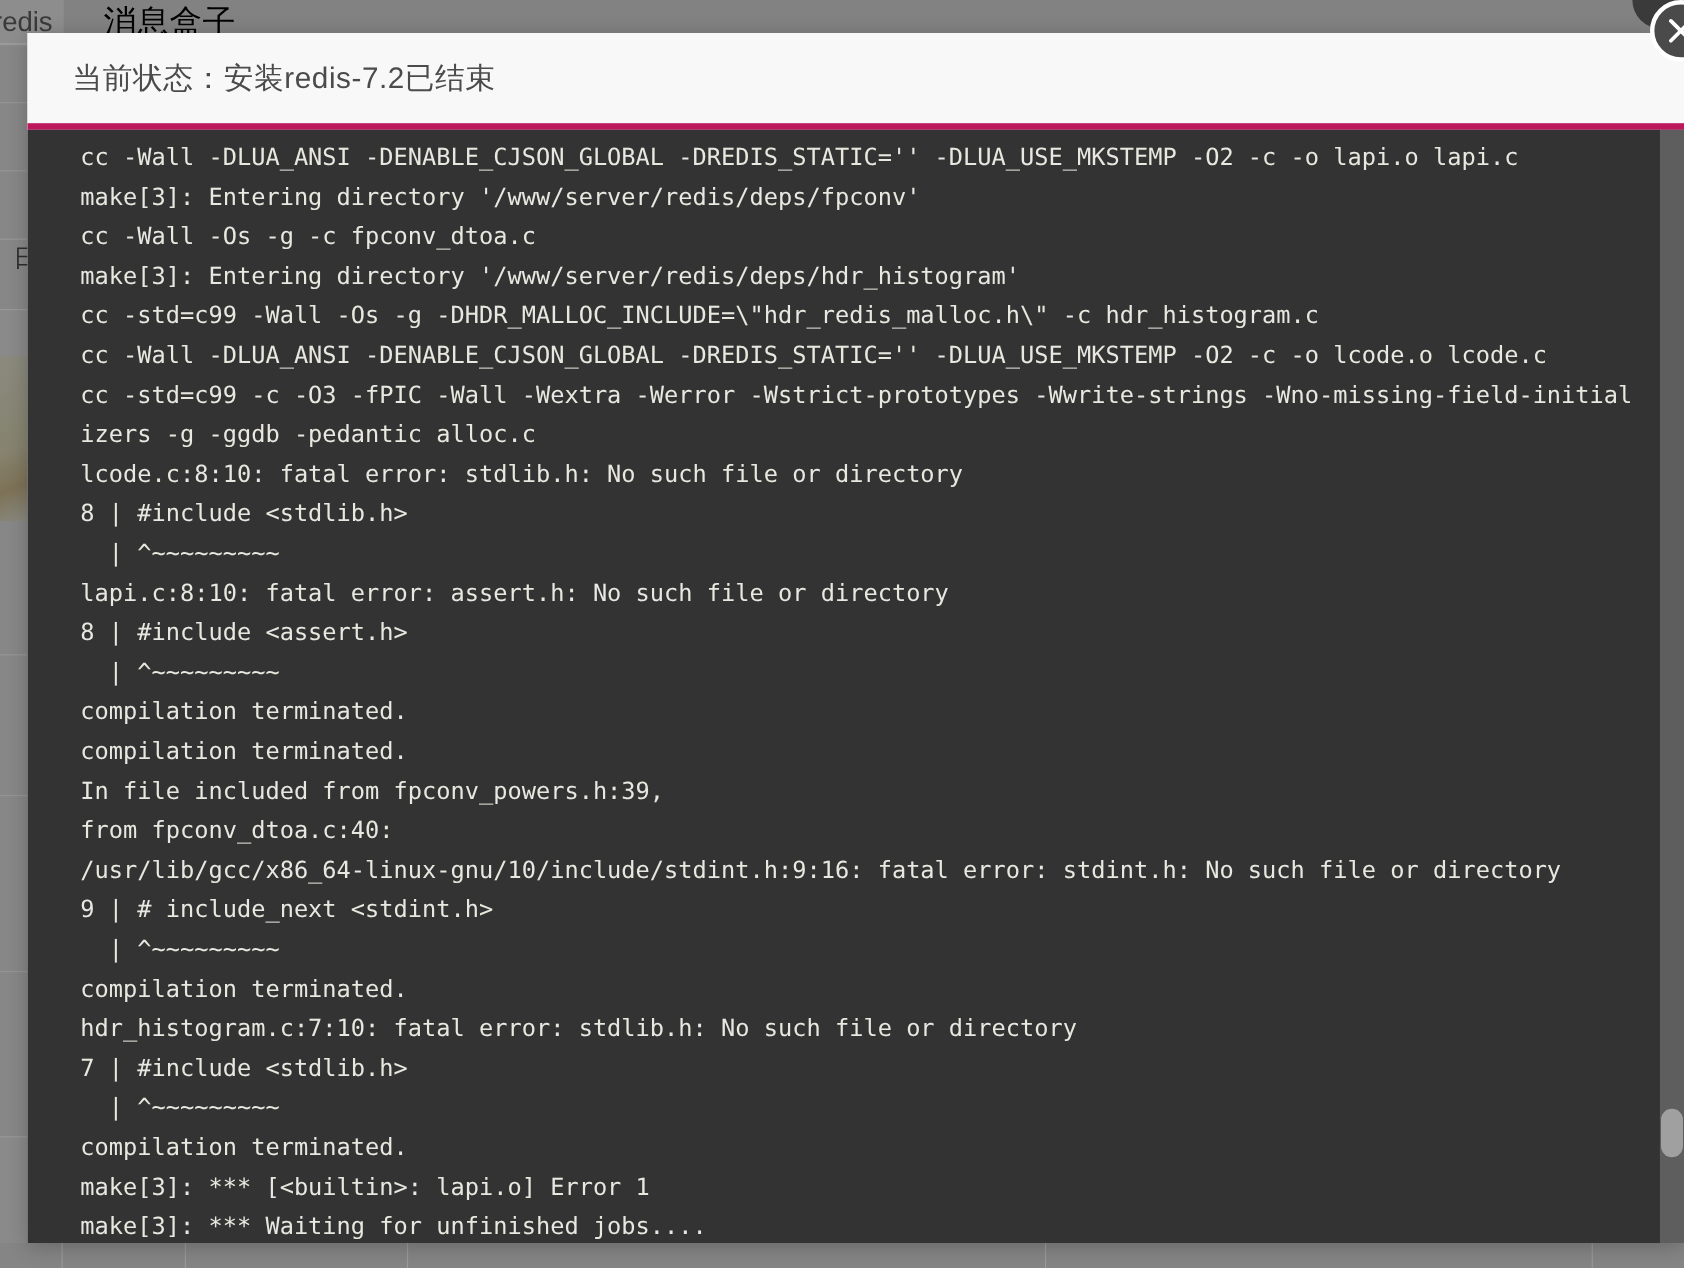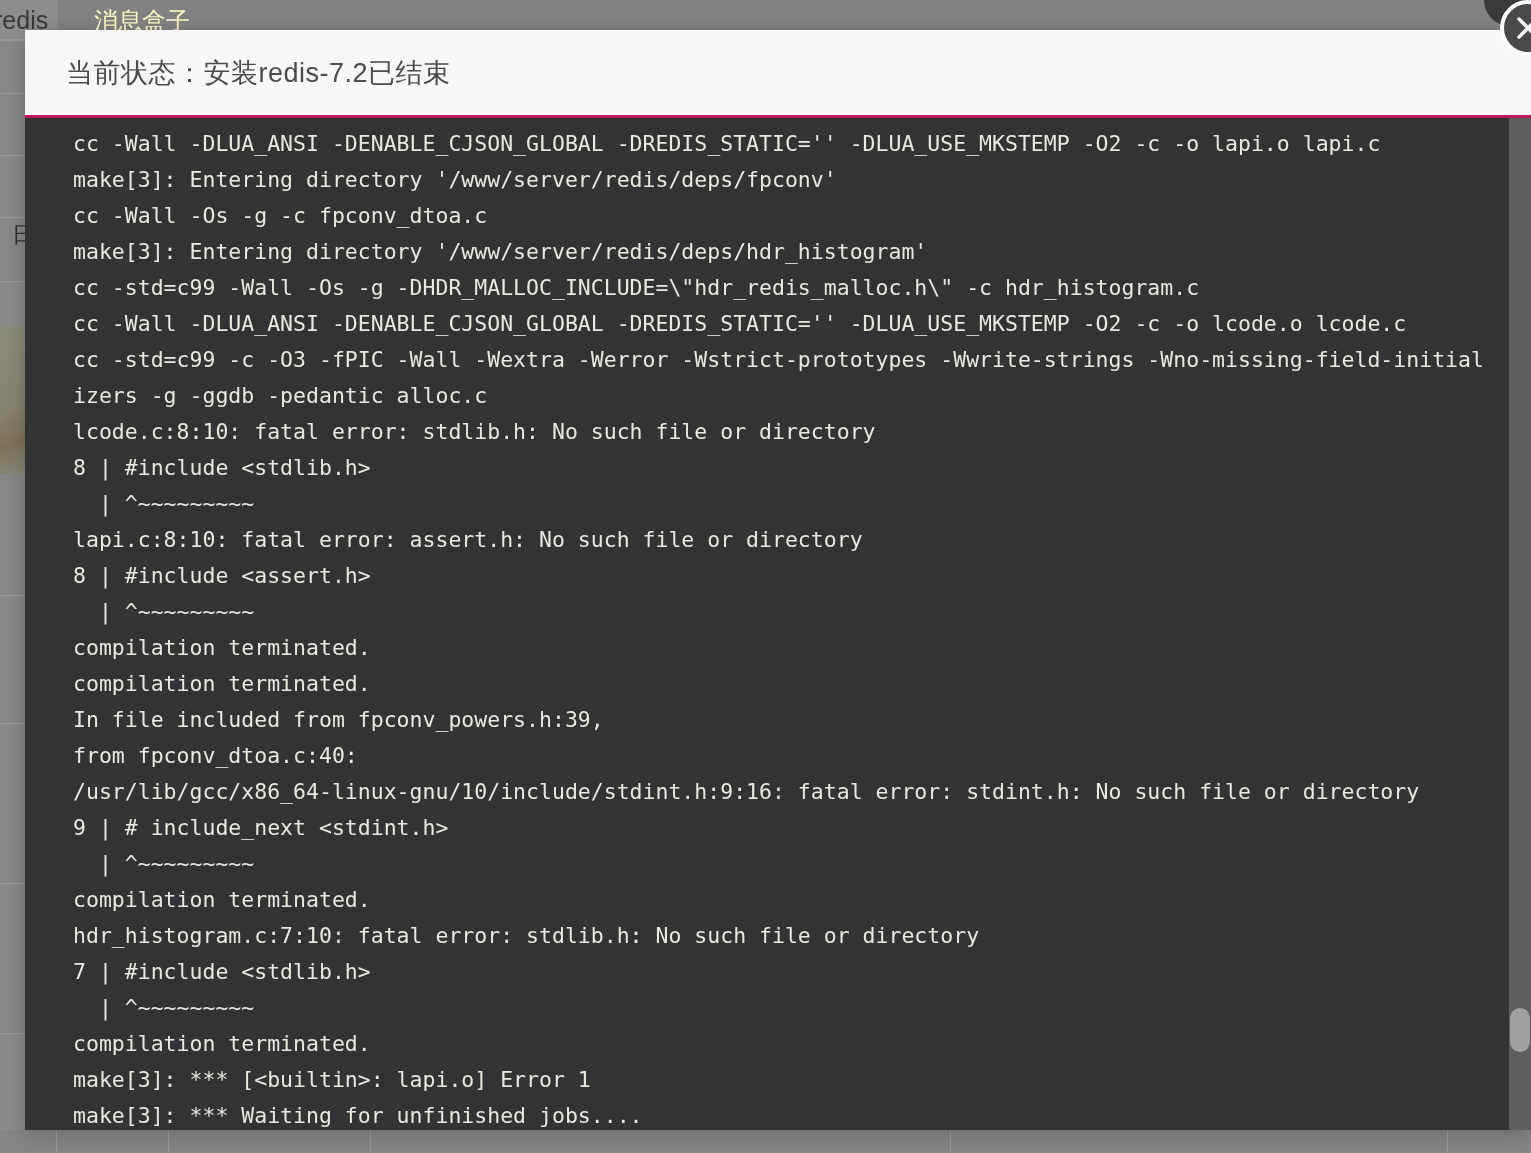--- a/index.html
+++ b/index.html
@@ -36,22 +36,22 @@
     line-height: 40px;
     text-indent: -6px;
     white-space: nowrap;
     overflow: hidden;
   }
   .bg-tab-active {
     position: absolute;
     left: 62px; top: 0;
     width: 240px; height: 40px;
     background: #828282;
-    color: #fef9c3;
-    font-size: 24px;
+    color: #000000;
+    font-size: 30px;
     line-height: 42px;
     padding-left: 32px;
     box-sizing: border-box;
     white-space: nowrap;
   }
   .bg-tab-underline {
     position: absolute;
     left: 0; top: 39px;
     width: 1531px; height: 2px;
     background: #9a9a9a;
@@ -137,21 +137,21 @@
     height: 1100px;
     background: #f8f8f8;
     box-shadow: 0 4px 18px rgba(0,0,0,0.22);
     overflow: visible;
   }
 
   #modal-header {
     position: relative;
     height: 88px;
     background: #f8f8f8;
-    border-bottom: 3px solid #be185d;
+    border-bottom: 6px solid #be185d;
     box-sizing: border-box;
   }
   #modal-title {
     position: absolute;
     left: 41px;
     top: 50%;
     transform: translateY(-50%);
     font-size: 27px;
     color: #4b4b4b;
     white-space: nowrap;

